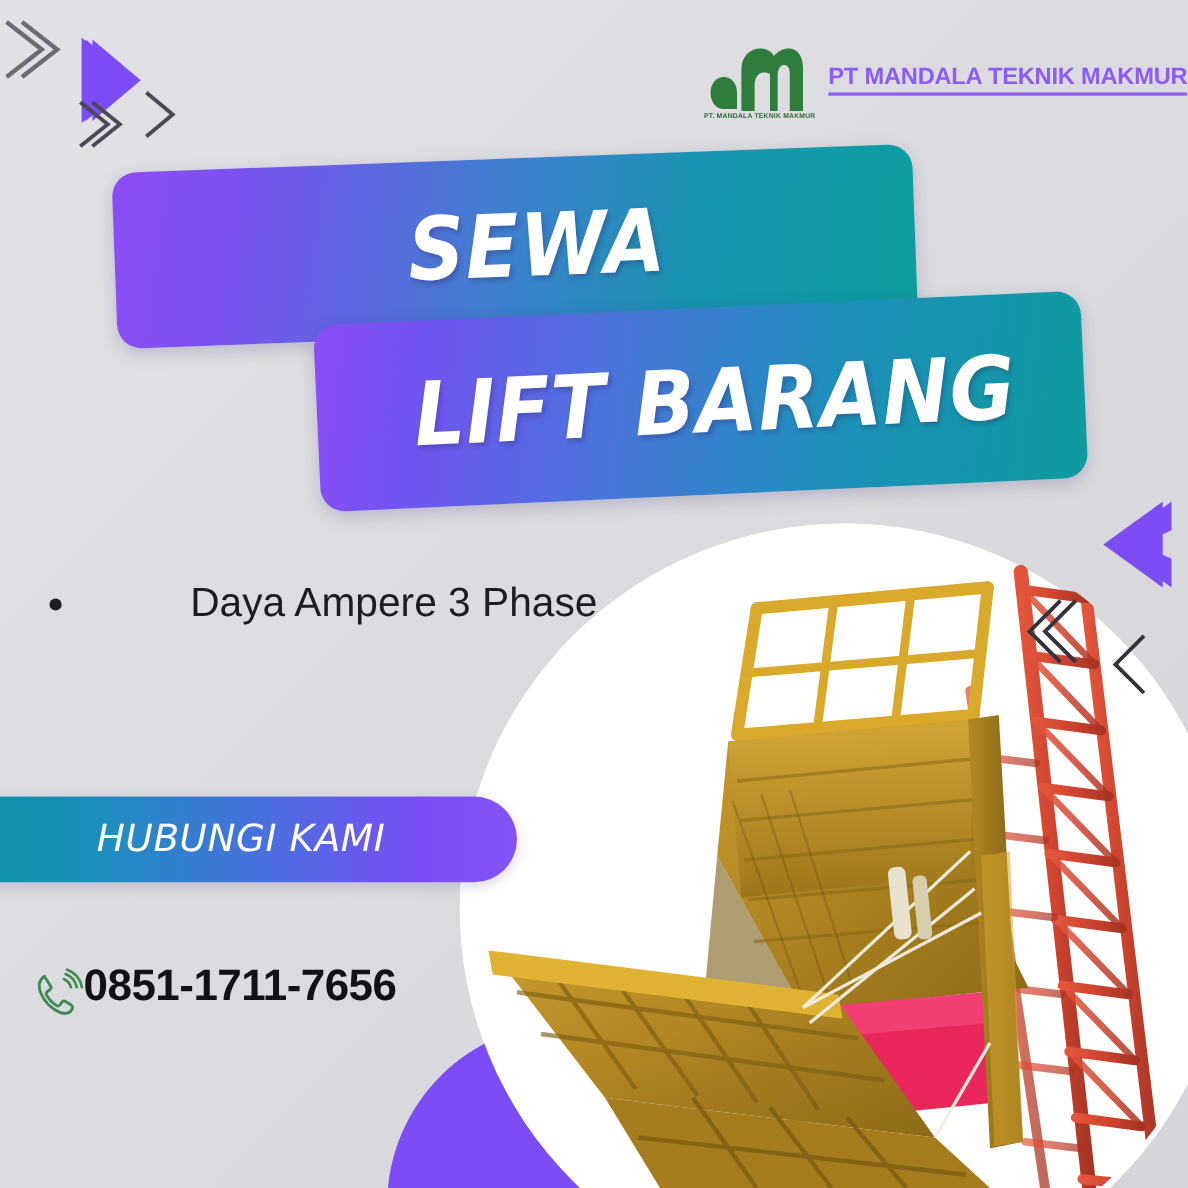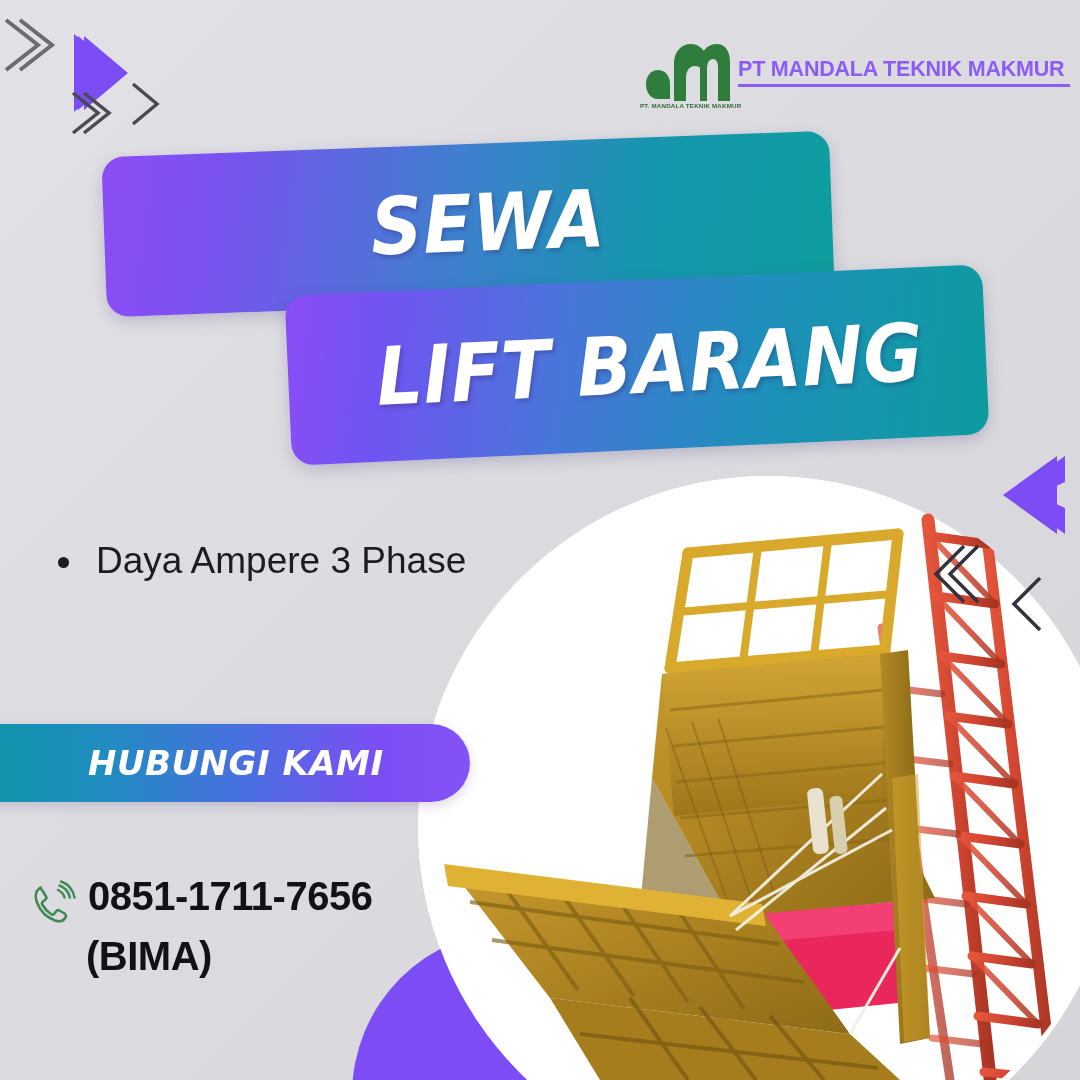--- a/index.html
+++ b/index.html
@@ -44,21 +44,21 @@
     background:#ffffff;
     border-radius:50%;
     z-index:2;
   }
 
   
   #header{
     position:absolute;
     left:640px;top:32px;
     width:430px;height:84px;
-    display:flex;align-items:center;gap:6px;
+    display:flex;align-items:center;gap:21px;
     z-index:6;
   }
   #logo-mark{
     position:relative;
     width:92px;height:74px;
     flex:0 0 92px;
   }
   #logo-caption{
     position:absolute;
     left:0;bottom:2px;
@@ -130,21 +130,21 @@
   #title-line1{font-size:79px;}
   #title-line2{font-size:80px;}
 
   
   #features{
     position:absolute;
     left:30px;top:520px;
     width:600px;
     z-index:6;
     list-style:none;
-    margin:16px;padding:0;
+    margin:3px;padding:0;text-align:center;
   }
   #features li{
     position:relative;
     font-size:37px;
     color:#1c1c22;
     line-height:1.33;
     padding-left:50px;
     white-space:nowrap;
   }
   #features li::before{
@@ -162,21 +162,21 @@
     left:-30px;top:724px;
     width:500px;height:78px;
     background:linear-gradient(90deg,#0f96a8 0%,#1f8dc0 26%,#4a6fe0 55%,#7b4ef5 82%,#8453f7 100%);
     border-radius:0 42px 42px 0;
     display:flex;align-items:center;
     z-index:6;
     box-shadow:0 4px 12px rgba(60,40,110,.18);
   }
   #cta-label{
     font-family:"DejaVu Sans", sans-serif;
-    font-weight:bold;font-style:italic;
+    font-weight:normal;font-style:italic;
     font-size:34px;
     color:#ffffff;
     letter-spacing:.5px;
     margin-left:118px;
     white-space:nowrap;
   }
 
   
   #contact{
     position:absolute;
@@ -186,21 +186,20 @@
   }
   #wa-label{
     font-size:25px;
     color:#1c1c22;
     margin-left:58px;
     line-height:1.25;
   }
   #contact-row{
     display:flex;
     align-items:flex-start;
-    gap:12px;
     margin-top:2px;
     text-align:center;
   }
   #phone-icon{flex:0 0 48px;width:48px;height:48px;margin-top:6px;}
   #phone-number{
     font-size:40px;
     font-weight:bold;
     color:#111116;
     letter-spacing:-.5px;
     line-height:1.12;
@@ -454,16 +453,15 @@
   <div id="contact">
     <div id="contact-row">
       <svg id="phone-icon" viewBox="0 0 48 48">
         <path d="M12.5 7.5 C8 10.5 6.5 16 9 22.5 C12 30.5 19 37.5 27 40.5 C31.5 42 35.5 41 37.5 37.5 C38.5 35.5 38 34.5 36.5 33.5 L31.5 30.5 C30 29.5 29 30 28 31.5 L26.5 33.5 C25.5 34.8 24.5 35 23 34 C20 32 16.5 28.5 14.5 25 C13.5 23.5 13.8 22.5 15 21.5 L17 20 C18.5 19 19 18 18 16.5 L15 11.5 C14 10 13 9.5 12.5 7.5 Z" fill="none" stroke="#3f8a52" stroke-width="2.6" stroke-linejoin="round"></path>
         <path d="M30 10 C33.5 11.5 35.5 14 36.5 17.5" fill="none" stroke="#3f8a52" stroke-width="2.4" stroke-linecap="round"></path>
         <path d="M31.5 5.5 C37 7.5 40.5 11.5 41.8 17.5" fill="none" stroke="#3f8a52" stroke-width="2.4" stroke-linecap="round"></path>
         <path d="M33 1.5 C40.5 4 45 9.5 46.5 17.5" fill="none" stroke="#3f8a52" stroke-width="2.4" stroke-linecap="round"></path>
       </svg>
       <div id="phone-number">0851-1711-7656</div>
     </div>
-    <div id="contact-name">(BIMA)</div>
   </div>
 
 </div>
 
 </body></html>

